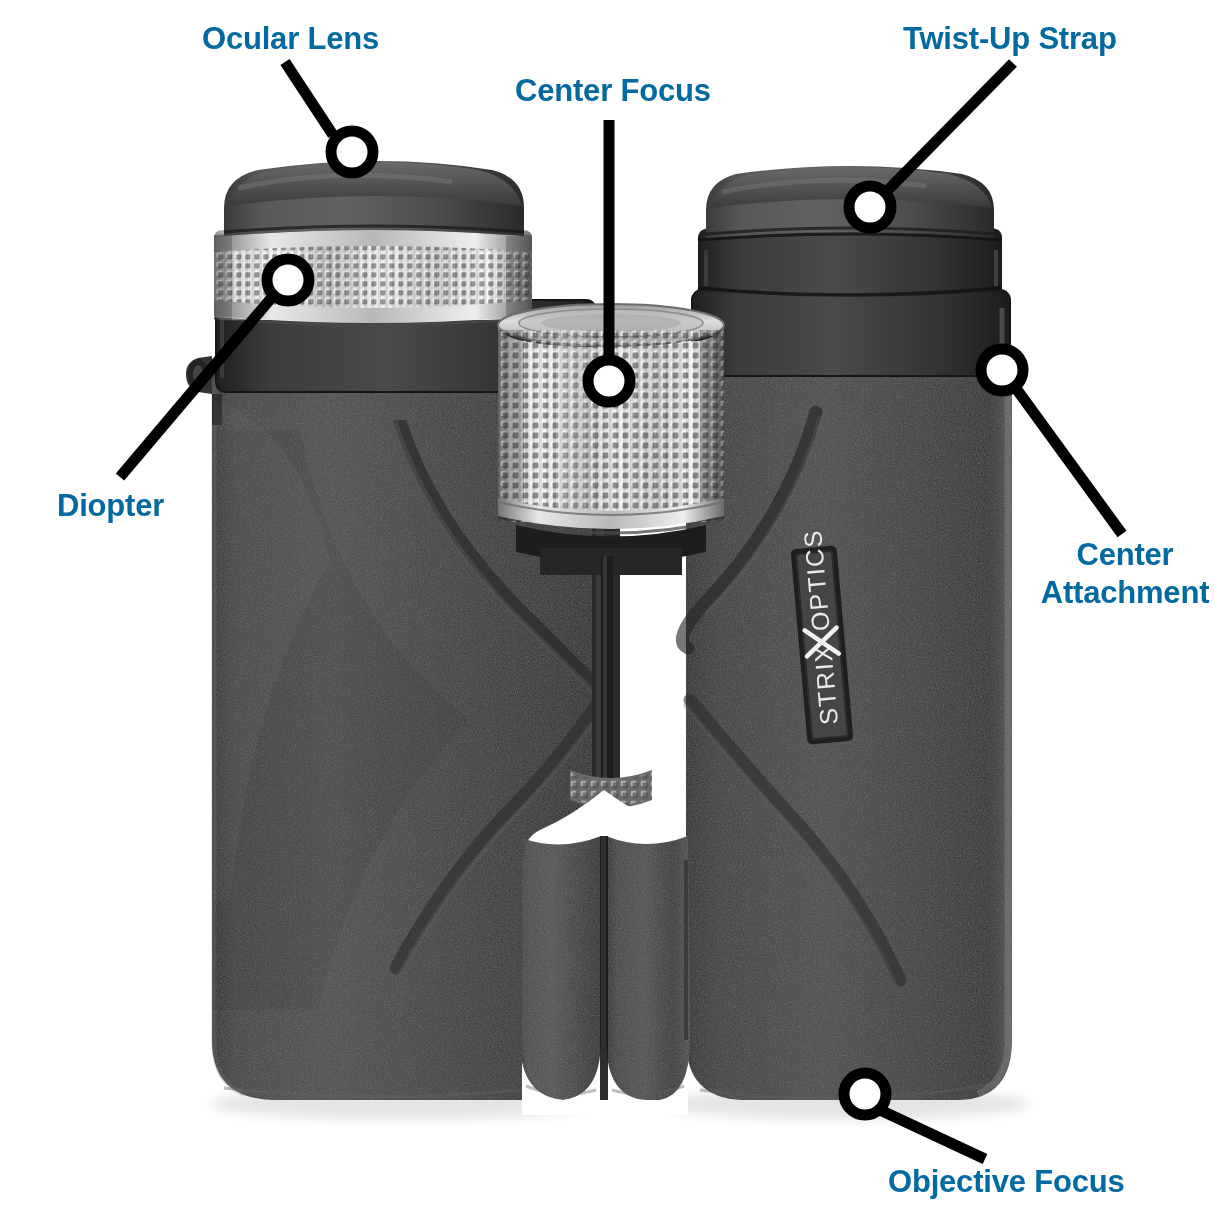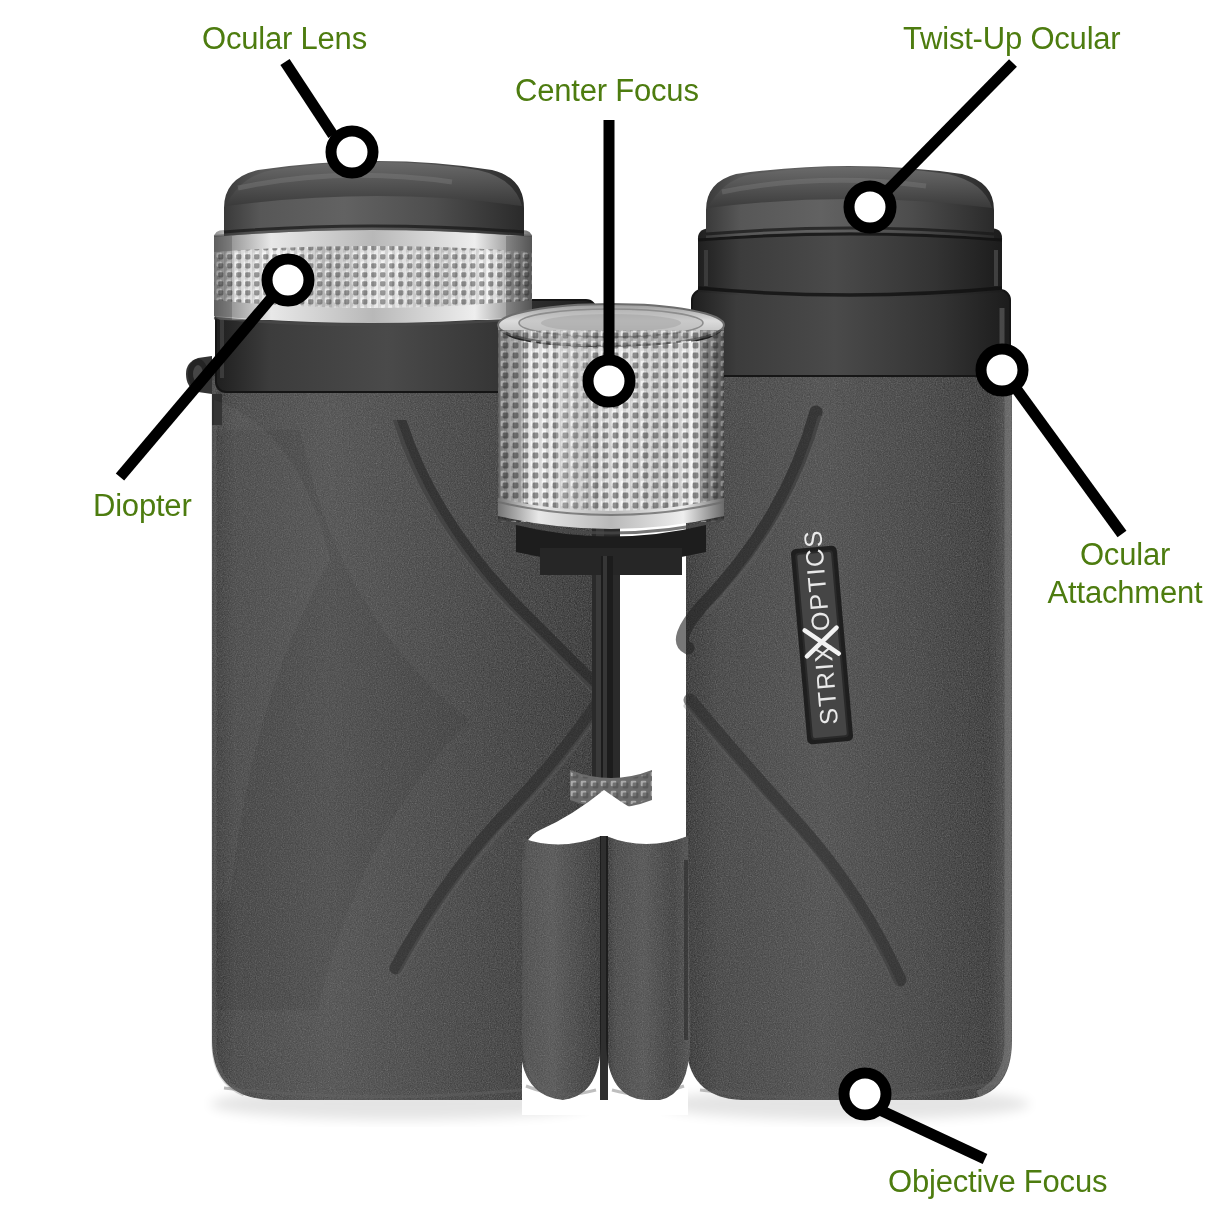--- a/index.html
+++ b/index.html
@@ -19,27 +19,27 @@
   }
   #stage svg.layer {
     position: absolute;
     left: 0;
     top: 0;
     width: 1214px;
     height: 1214px;
   }
   .callout-label {
     position: absolute;
-    color: #4d7c0f;
+    color: #0369a1;
     font-family: "Liberation Sans", sans-serif;
     font-size: 31px;
     line-height: 38px;
     letter-spacing: -0.2px;
     white-space: pre;
-    font-weight: 400;
+    font-weight: 700;
   }
   .callout-label.center-al { text-align: center; }
 </style>
 </head>
 <body>
 
 <div id="stage">
 
   <svg class="layer" viewBox="0 0 1214 1214">
     <defs>
@@ -347,19 +347,19 @@
         <circle cx="870" cy="207" r="21" fill="#ffffff" stroke="#000000" stroke-width="11"></circle>
         <circle cx="288" cy="280" r="21" fill="#ffffff" stroke="#000000" stroke-width="11"></circle>
         <circle cx="1002" cy="370" r="21" fill="#ffffff" stroke="#000000" stroke-width="11"></circle>
         <circle cx="865" cy="1094" r="21" fill="#ffffff" stroke="#000000" stroke-width="11"></circle>
       </g>
   </svg>
 
   <div id="labels">
       <div class="callout-label" style="left: 202px; top: 20px;"><div>Ocular Lens</div></div>
       <div class="callout-label" style="left: 515px; top: 72px;"><div>Center Focus</div></div>
-      <div class="callout-label" style="left: 903px; top: 20px;"><div>Twist-Up Ocular</div></div>
-      <div class="callout-label" style="left: 57px; top: 487px; margin-left: 36px;"><div>Diopter</div></div>
-      <div class="callout-label center-al" style="left: 1125px; top: 536px; transform: translateX(-50%);"><div>Ocular</div><div>Attachment</div></div>
+      <div class="callout-label" style="left: 903px; top: 20px;"><div>Twist-Up Strap</div></div>
+      <div class="callout-label" style="left: 57px; top: 487px;"><div>Diopter</div></div>
+      <div class="callout-label center-al" style="left: 1125px; top: 536px; transform: translateX(-50%);"><div>Center</div><div>Attachment</div></div>
       <div class="callout-label" style="left: 888px; top: 1163px;"><div>Objective Focus</div></div>
     </div>
 
 </div>
 
 </body></html>

